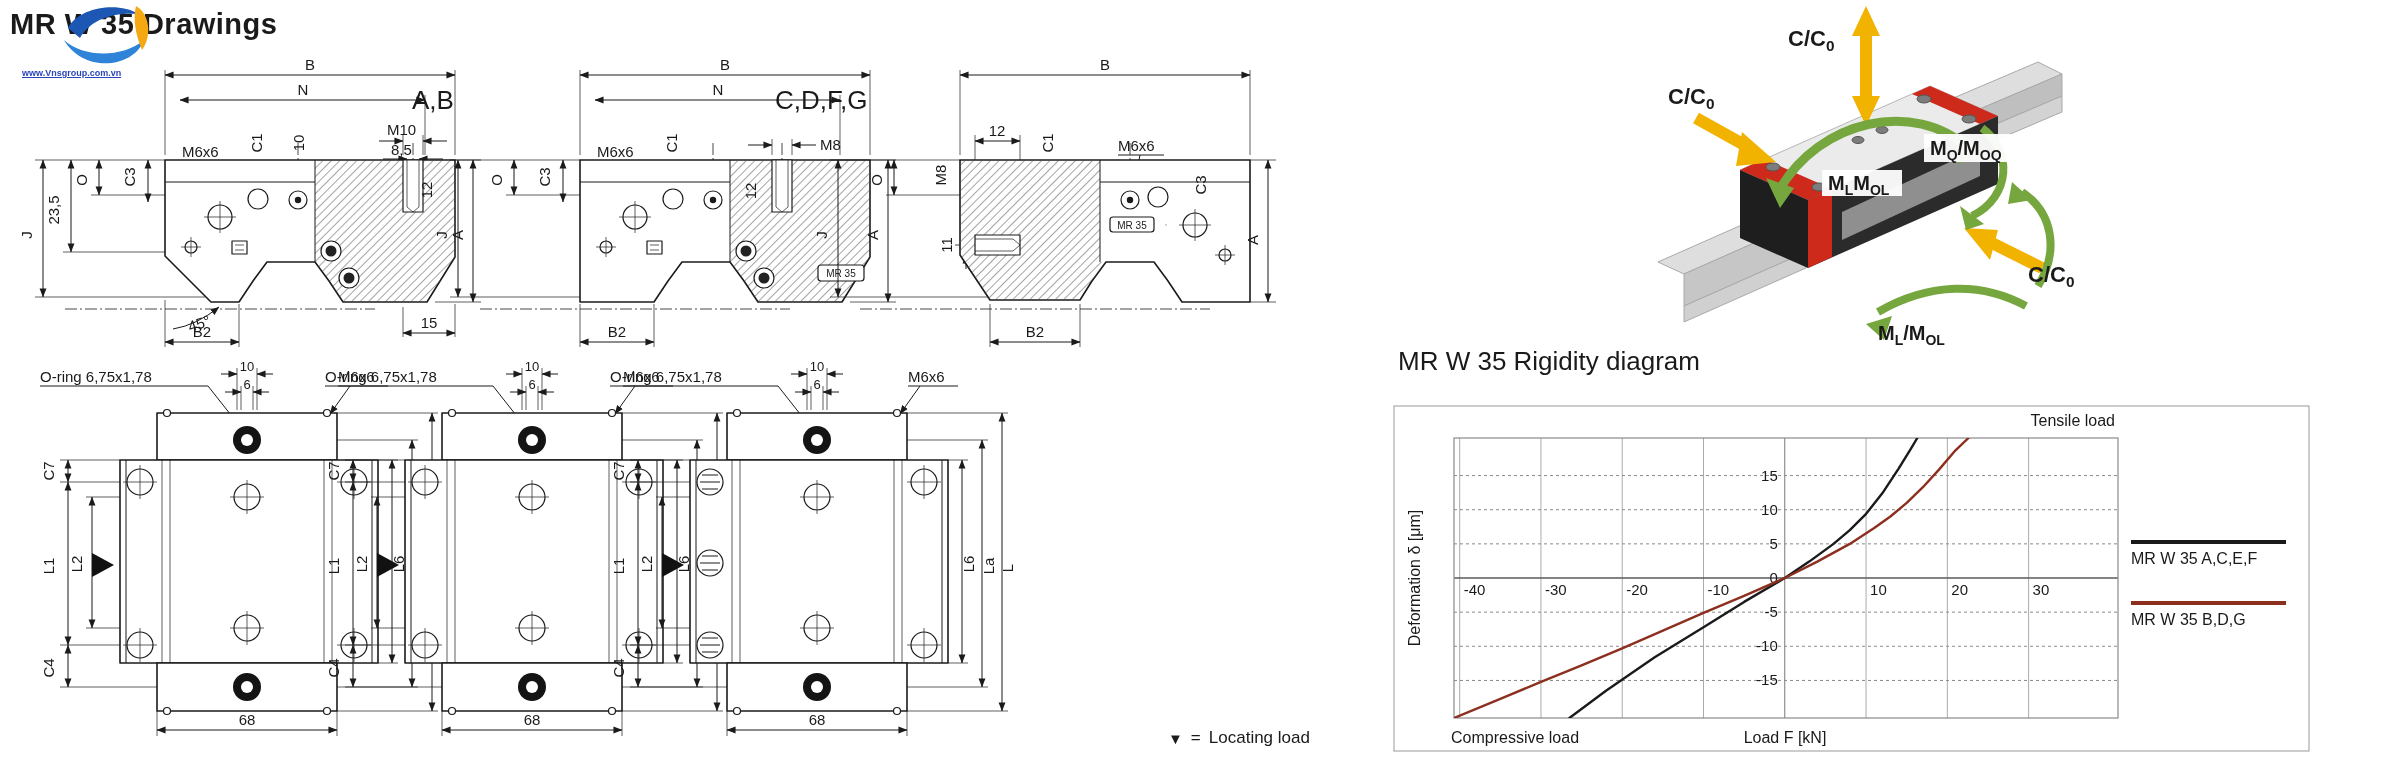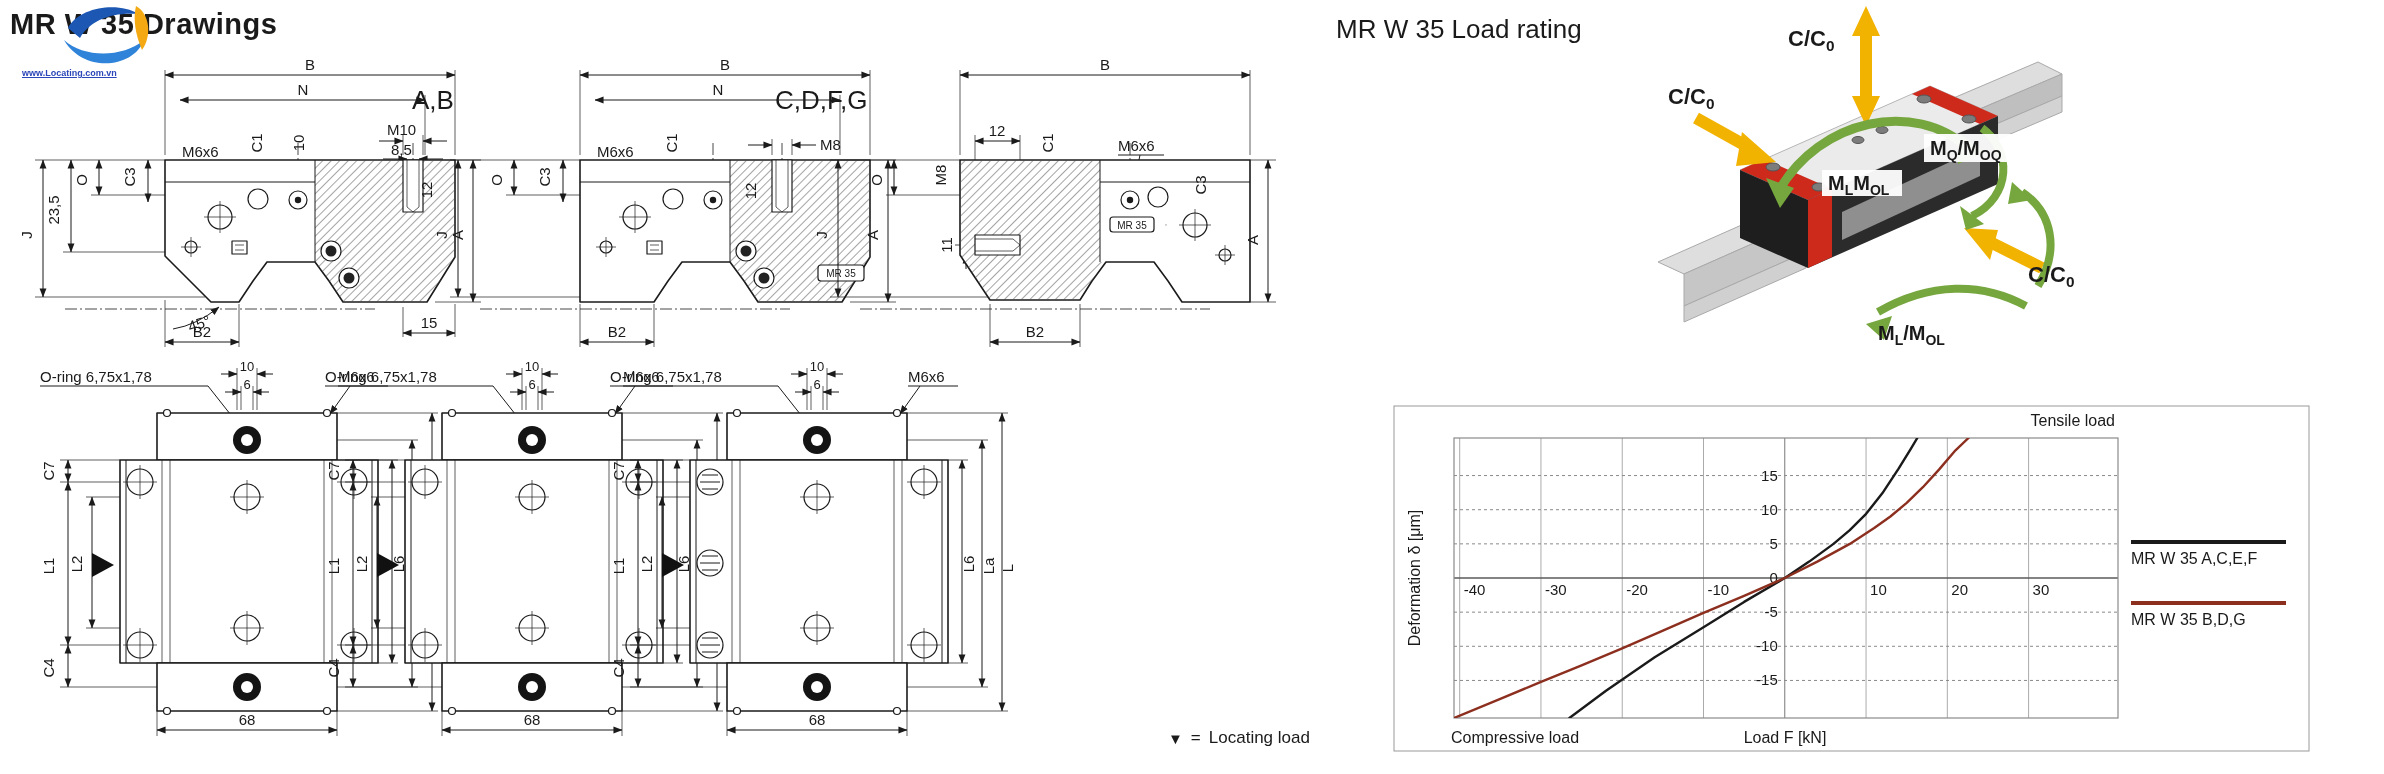--- a/index.html
+++ b/index.html
@@ -37,21 +37,21 @@
       </marker>
     </defs>
   </svg>
 
   <h1 class="title abs" style="left:10px;top:8px">MR W 35 Drawings</h1>
   <svg class="abs" style="left:50px;top:0" width="130" height="72" viewBox="0 0 130 72">
     <path d="M18,28 C30,6 70,2 88,14 C62,12 40,20 30,38 Z" fill="#1c57b4"></path>
     <path d="M14,40 C34,58 72,58 94,40 C84,68 34,74 14,40 Z" fill="#2f83d8"></path>
     <path d="M86,6 C100,14 102,36 92,50 C85,34 83,18 86,6 Z" fill="#f4a912"></path>
   </svg>
-  <div class="weblink abs" style="left:22px;top:68px">www.Locating.com.vn</div>
+  <div class="weblink abs" style="left:22px;top:68px">www.Vnsgroup.com.vn</div>
 
   <svg class="abs" style="left:5px;top:45px" width="515" height="315" viewBox="0 0 515 315">
     <g>
       <line class="thin" x1="160" y1="110" x2="160" y2="25"></line>
         <line class="thin" x1="450" y1="110" x2="450" y2="25"></line>
       <line class="dim" x1="160" y1="30" x2="450" y2="30"></line>
       <line class="thin" x1="420" y1="110" x2="420" y2="50"></line>
       <line class="dim" x1="175" y1="55" x2="420" y2="55"></line>
       <line class="thin" x1="398" y1="110" x2="398" y2="90"></line>
         <line class="thin" x1="418" y1="110" x2="418" y2="90"></line>
@@ -568,21 +568,20 @@
       <text class="t15" x="207" y="367" text-anchor="middle">68</text>
     </g>
   </svg>
 
   <div class="note abs" style="left:1168px;top:728px">
     <span style="font-size:15px">▼</span>
     <span>=</span>
     <span>Locating load</span>
   </div>
 
-  <div class="sect-title abs" style="left:1336px;top:14px">MR W 35 Load rating</div>
 
   <svg class="abs" style="left:1630px;top:0" width="440" height="360" viewBox="0 0 440 360">
     <g>
       <polygon points="300,108 408,62 432,74 324,120" fill="#dedede" stroke="#a9a9a9"></polygon>
       <polygon points="324,120 432,74 432,96 324,142" fill="#bfbfbf" stroke="#a9a9a9"></polygon>
       <polygon points="324,142 432,96 432,112 324,158" fill="#d3d3d3" stroke="#a9a9a9"></polygon>
       <polygon points="28,262 150,208 176,220 54,274" fill="#dedede" stroke="#a9a9a9"></polygon>
       <polygon points="54,274 176,220 176,252 54,306" fill="#c6c6c6" stroke="#a9a9a9"></polygon>
       <polygon points="54,306 176,252 176,268 54,322" fill="#d0d0d0" stroke="#a9a9a9"></polygon>
     </g>
@@ -622,20 +621,21 @@
       <text class="t22" x="38" y="104"><tspan>C/C</tspan><tspan class="sub" dy="5">0</tspan></text>
       <rect x="294" y="134" width="92" height="28" fill="#fff" opacity="0.95"></rect>
       <text class="t20" x="300" y="155"><tspan>M</tspan><tspan class="sub" dy="5">Q</tspan><tspan dy="-5">/M</tspan><tspan class="sub" dy="5">OQ</tspan></text>
       <rect x="192" y="170" width="80" height="26" fill="#fff" opacity="0.95"></rect>
       <text class="t20" x="198" y="190"><tspan>M</tspan><tspan class="sub" dy="5">L</tspan><tspan dy="-5">M</tspan><tspan class="sub" dy="5">OL</tspan></text>
       <text class="t22" x="398" y="282"><tspan>C/C</tspan><tspan class="sub" dy="5">0</tspan></text>
       <text class="t20" x="248" y="340"><tspan>M</tspan><tspan class="sub" dy="5">L</tspan><tspan dy="-5">/M</tspan><tspan class="sub" dy="5">OL</tspan></text>
     </g>
   </svg>
 
+  <div class="sect-title abs" style="left:1398px;top:346px">MR W 35 Rigidity diagram</div>
 
   <svg id="chart" class="abs" style="left:1393px;top:405px" width="917" height="347" viewBox="0 0 917 347">
     <rect x="1" y="1" width="915" height="345" fill="#fff" stroke="#999"></rect>
     <text class="t16" x="722" y="21" text-anchor="end">Tensile load</text>
     <text class="t16" x="58" y="338">Compressive load</text>
     <text class="t16" x="392" y="338" text-anchor="middle">Load F [kN]</text>
     <text class="t16" x="27" y="173" text-anchor="middle" transform="rotate(-90 27 173)">Deformation δ [μm]</text>
   <clipPath id="pc">
         <rect x="61" y="33" width="664" height="280"></rect>
       </clipPath>

